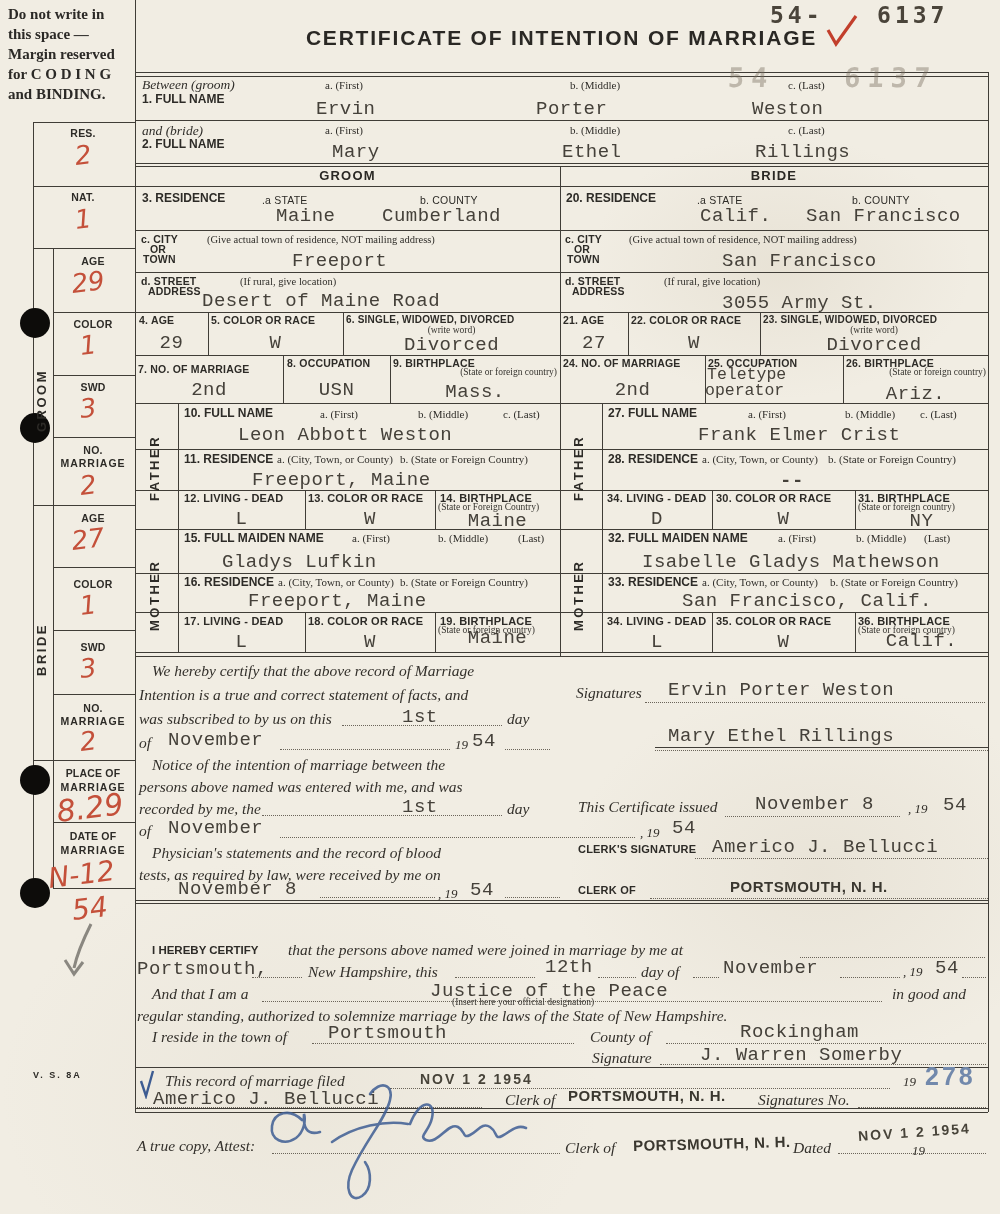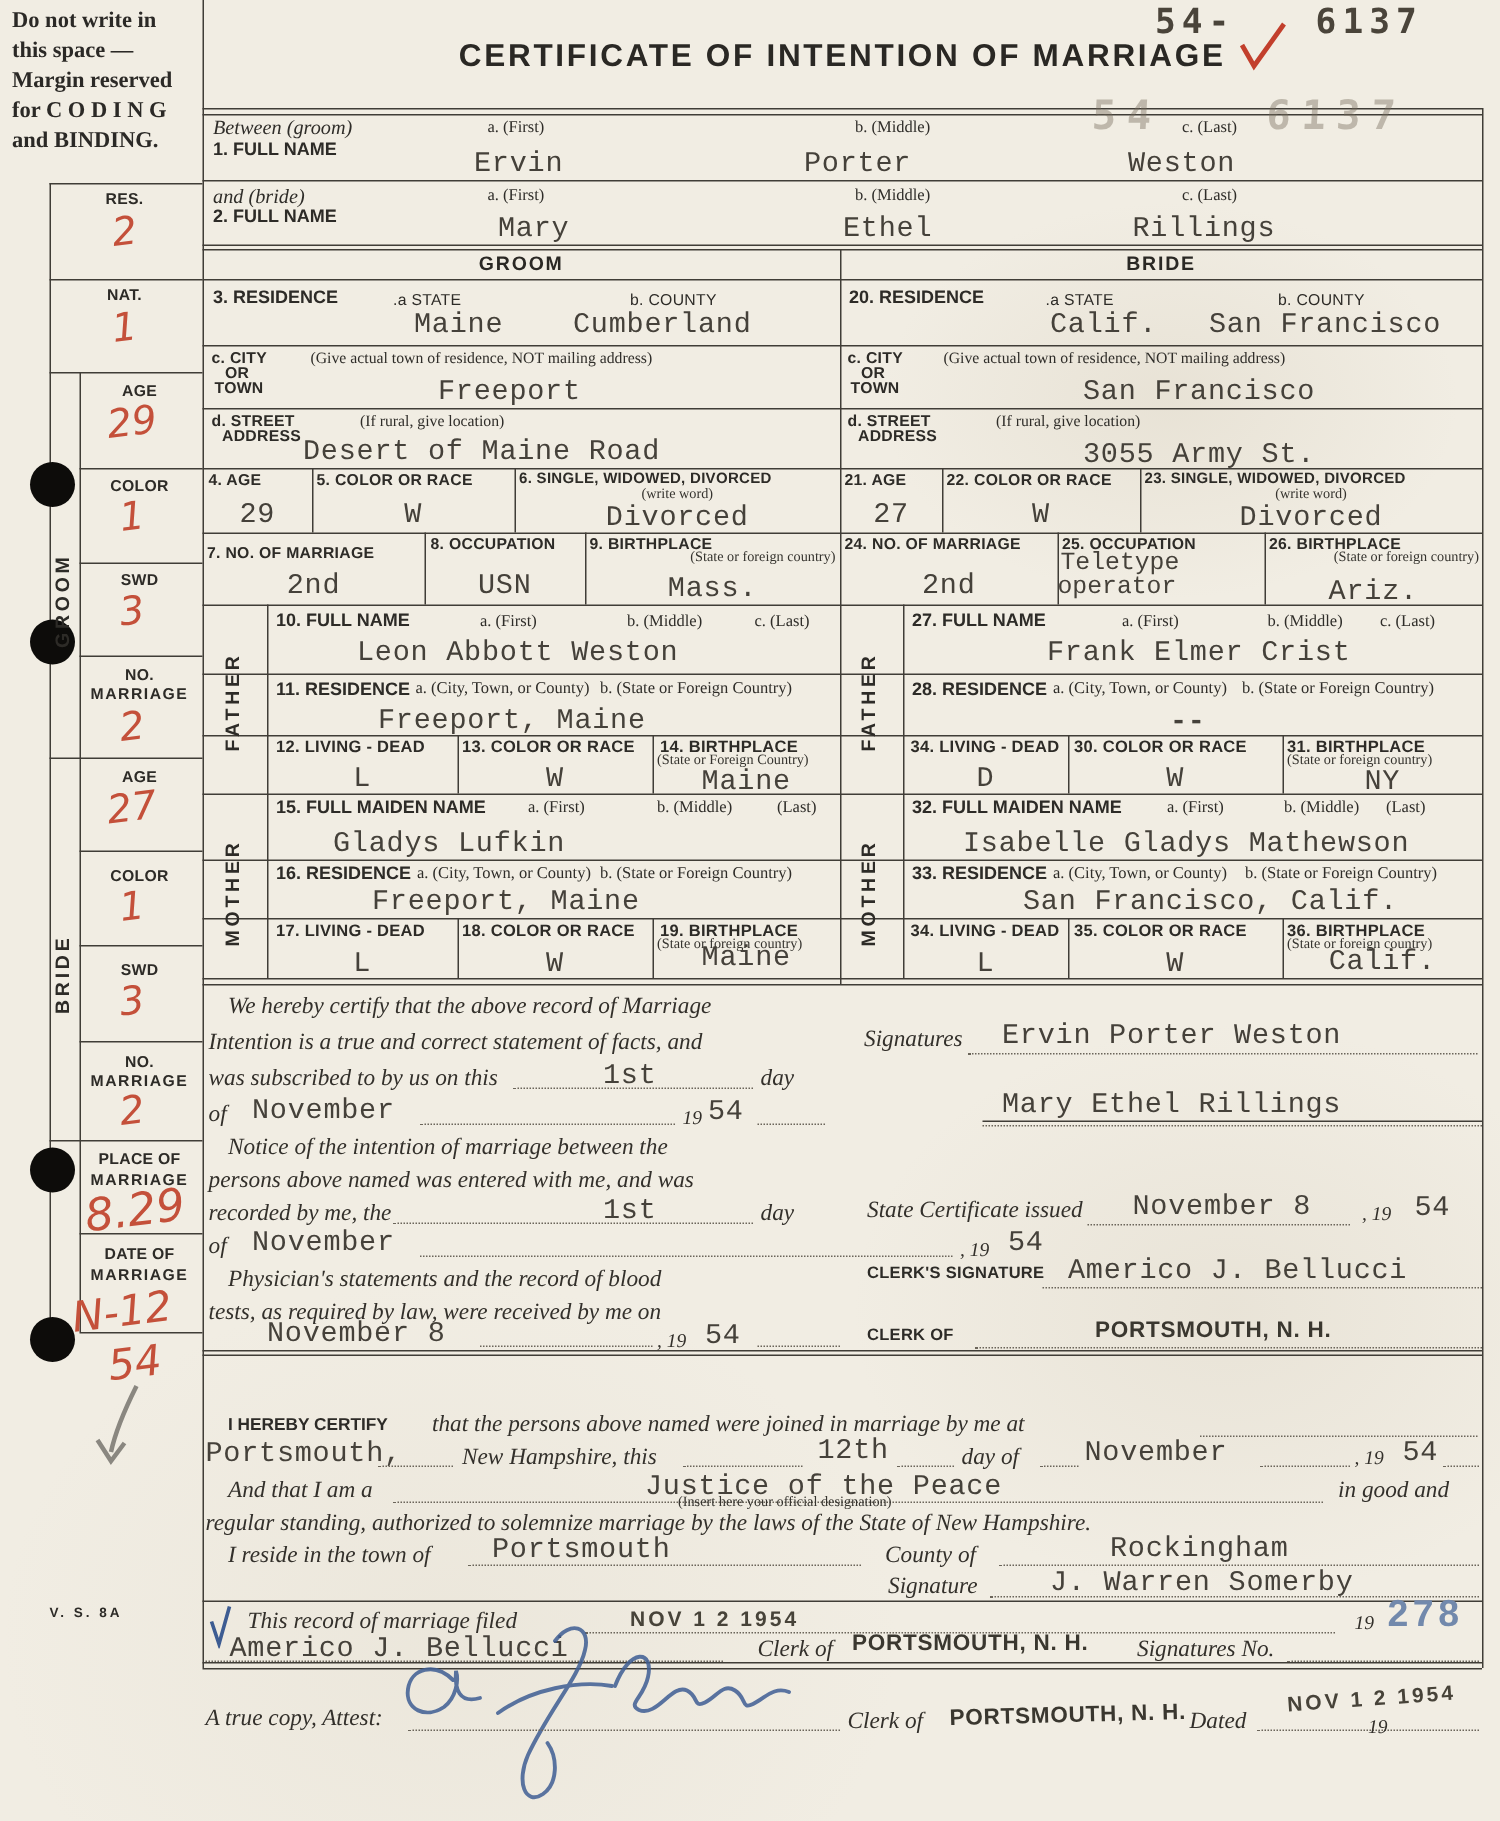--- a/index.html
+++ b/index.html
@@ -340,21 +340,21 @@
   <div class="it" style="left:139px;top:800px">recorded by me, the</div>
   <i class="dl" style="left:262px;top:815px;width:240px"></i>
   <div class="tw" style="left:402px;top:796px">1st</div>
   <div class="it" style="left:507px;top:800px">day</div>
   <div class="it" style="left:139px;top:822px">of</div>
   <div class="tw" style="left:168px;top:817px">November</div>
   <i class="dl" style="left:280px;top:837px;width:355px"></i>
   <div class="yr" style="left:640px;top:825px">, 19</div>
   <div class="tw" style="left:672px;top:817px">54</div>
 
-  <div class="it" style="left:578px;top:798px">State Certificate issued</div>
+  <div class="it" style="left:578px;top:798px">This Certificate issued</div>
   <i class="dl" style="left:725px;top:816px;width:175px"></i>
   <div class="tw" style="left:755px;top:793px">November 8</div>
   <div class="yr" style="left:908px;top:801px">, 19</div>
   <div class="tw" style="left:943px;top:794px">54</div>
 
   <div class="it" style="left:139px;top:866px">tests, as required by law, were received by me on</div>
   <div class="it" style="left:152px;top:844px">Physician's statements and the record of blood</div>
   <div class="tw" style="left:178px;top:878px">November 8</div>
   <i class="dl" style="left:320px;top:897px;width:115px"></i>
   <div class="yr" style="left:438px;top:886px">, 19</div>

